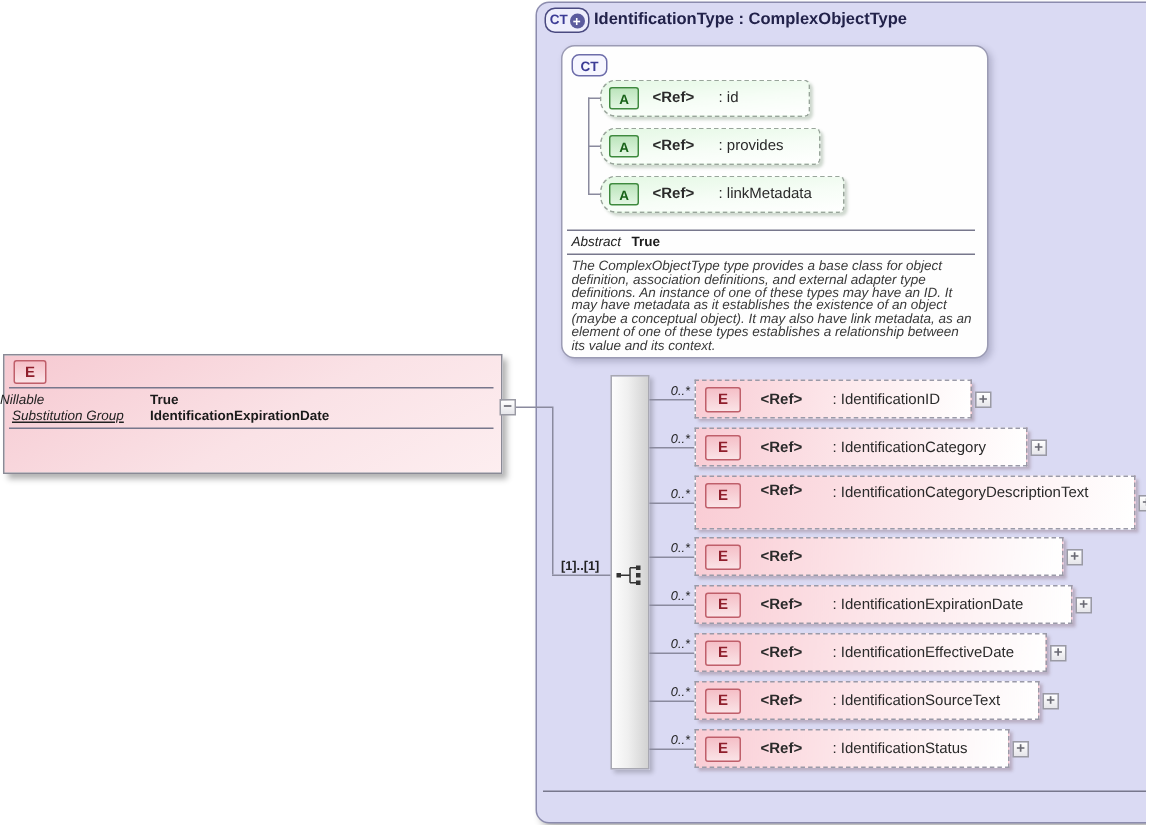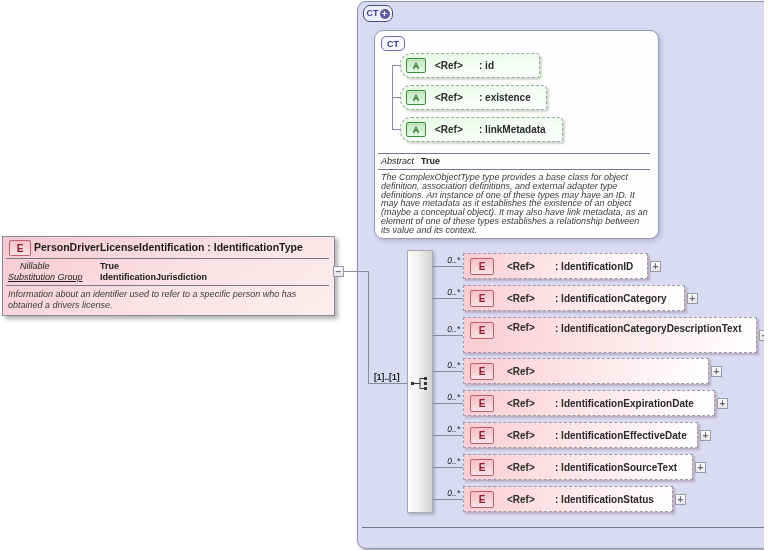--- a/index.html
+++ b/index.html
@@ -25,21 +25,21 @@
            display:flex;align-items:center;justify-content:center;}
   .basebox-title{position:absolute;left:409px;top:36px;font-size:10.5px;font-weight:bold;color:#22224a;white-space:nowrap;}
   
   .attr-shape{position:absolute;height:25px;border:1px dashed #99a59b;border-radius:11px 4px 4px 11px;
               background:linear-gradient(175deg,#e4f8e4 0%,#f6fdf6 55%,#ffffff 100%);
               box-shadow:2px 2px 2px rgba(100,130,100,.30);display:flex;align-items:center;box-sizing:border-box;}
   .a-icon{width:18px;height:13px;margin-left:5px;border:1px solid #3e8a3e;border-radius:2px;
           background:linear-gradient(#bce5bc,#e2f6e2);color:#186218;font-size:9px;font-weight:bold;
           display:flex;align-items:center;justify-content:center;flex:0 0 auto;}
   .ref-label{font-size:10px;font-weight:bold;color:#2a2a2a;margin-left:9px;width:44px;flex:0 0 auto;}
-  .name-label{font-size:10px;font-weight:bold;color:#2a2a2a;}
+  .name-label{font-size:10px;font-weight:normal;color:#2a2a2a;}
   
   .sep{position:absolute;height:1px;background:#77778c;}
   .prop-label{position:absolute;font-size:9px;font-style:italic;color:#222;}
   .prop-value{position:absolute;font-size:9px;font-weight:bold;color:#1a1a1a;}
   .desc{position:absolute;font-size:9px;font-style:italic;color:#3a3a3a;line-height:8.8px;}
   
   .leftbox{position:absolute;left:2px;top:236px;width:331px;height:78px;
            background:linear-gradient(150deg,#f6c9d1 0%,#fae2e6 55%,#fdeef0 100%);
            border:1px solid #8a8a96;box-shadow:3px 3px 4px rgba(0,0,0,.30);}
   .e-icon{border:1px solid #bf5f6a;border-radius:2px;background:linear-gradient(#f5bfc7,#fae3e6);
@@ -69,61 +69,60 @@
 </head>
 <body>
 
 <div class="canvas">
 
   <div class="typebox"></div>
   <div class="ctplus-icon">
     <span class="ct">CT</span>
     <span class="plus-circle">+</span>
   </div>
+  <div class="typebox-title">IdentificationType : ComplexObjectType</div>
 
   <div class="basebox"></div>
   <div class="ct-icon">CT</div>
 
   <div class="line" style="left:392px;top:65px;width:1px;height:65px;"></div>
   <div class="line" style="left:392px;top:65px;width:9px;height:1px;"></div>
   <div class="line" style="left:392px;top:97px;width:9px;height:1px;"></div>
   <div class="line" style="left:392px;top:129px;width:9px;height:1px;"></div>
 
   <div class="attr-shape" style="left:400px;top:53px;width:140px;">
     <span class="a-icon">A</span>
     <span class="ref-label">&lt;Ref&gt;</span>
     <span class="name-label">: id</span>
   </div>
   <div class="attr-shape" style="left:400px;top:85px;width:147px;">
     <span class="a-icon">A</span>
     <span class="ref-label">&lt;Ref&gt;</span>
-    <span class="name-label">: existence</span>
+    <span class="name-label">: provides</span>
   </div>
   <div class="attr-shape" style="left:400px;top:117px;width:163px;">
     <span class="a-icon">A</span>
     <span class="ref-label">&lt;Ref&gt;</span>
     <span class="name-label">: linkMetadata</span>
   </div>
 
   <div class="sep" style="left:378px;top:153px;width:272px;"></div>
   <div class="prop-label" style="left:381px;top:156px;">Abstract</div>
   <div class="prop-value" style="left:421px;top:156px;">True</div>
   <div class="sep" style="left:378px;top:169px;width:272px;"></div>
   <div class="desc" style="left:381px;top:173px;width:268px;">The ComplexObjectType type provides a base class for object definition, association definitions, and external adapter type definitions. An instance of one of these types may have an ID. It may have metadata as it establishes the existence of an object (maybe a conceptual object). It may also have link metadata, as an element of one of these types establishes a relationship between its value and its context.</div>
 
   <div class="leftbox"></div>
   <div class="e-icon" style="position:absolute;left:9px;top:240px;width:20px;height:14px;font-size:10px;">E</div>
-  <div class="leftbox-title">PersonDriverLicenseIdentification : IdentificationType</div>
   <div class="sep" style="left:6px;top:258px;width:323px;"></div>
-  <div class="prop-label" style="left:20px;top:261px;">Nillable</div>
+  <div class="prop-label" style="left:0;top:261px;">Nillable</div>
   <div class="prop-value" style="left:100px;top:261px;">True</div>
   <div class="prop-label" style="left:8px;top:272px;text-decoration:underline;">Substitution Group</div>
-  <div class="prop-value" style="left:100px;top:272px;">IdentificationJurisdiction</div>
+  <div class="prop-value" style="left:100px;top:272px;">IdentificationExpirationDate</div>
   <div class="sep" style="left:6px;top:285px;width:323px;"></div>
-  <div class="desc" style="left:8px;top:289px;width:318px;line-height:11px;">Information about an identifier used to refer to a specific person who has obtained a drivers license.</div>
 
   <div class="expander" style="left:333px;top:266px;">−</div>
   <div class="line" style="left:344px;top:271px;width:24px;height:1px;"></div>
   <div class="line" style="left:368px;top:271px;width:1px;height:112px;"></div>
   <div class="line" style="left:368px;top:383px;width:39px;height:1px;"></div>
   <div class="card-label" style="left:374px;top:372px;">[1]..[1]</div>
 
   <div class="seqbar"></div>
   <div class="abs" style="left:410px;top:376px;">
     <svg width="20" height="15" viewBox="0 0 20 15">

